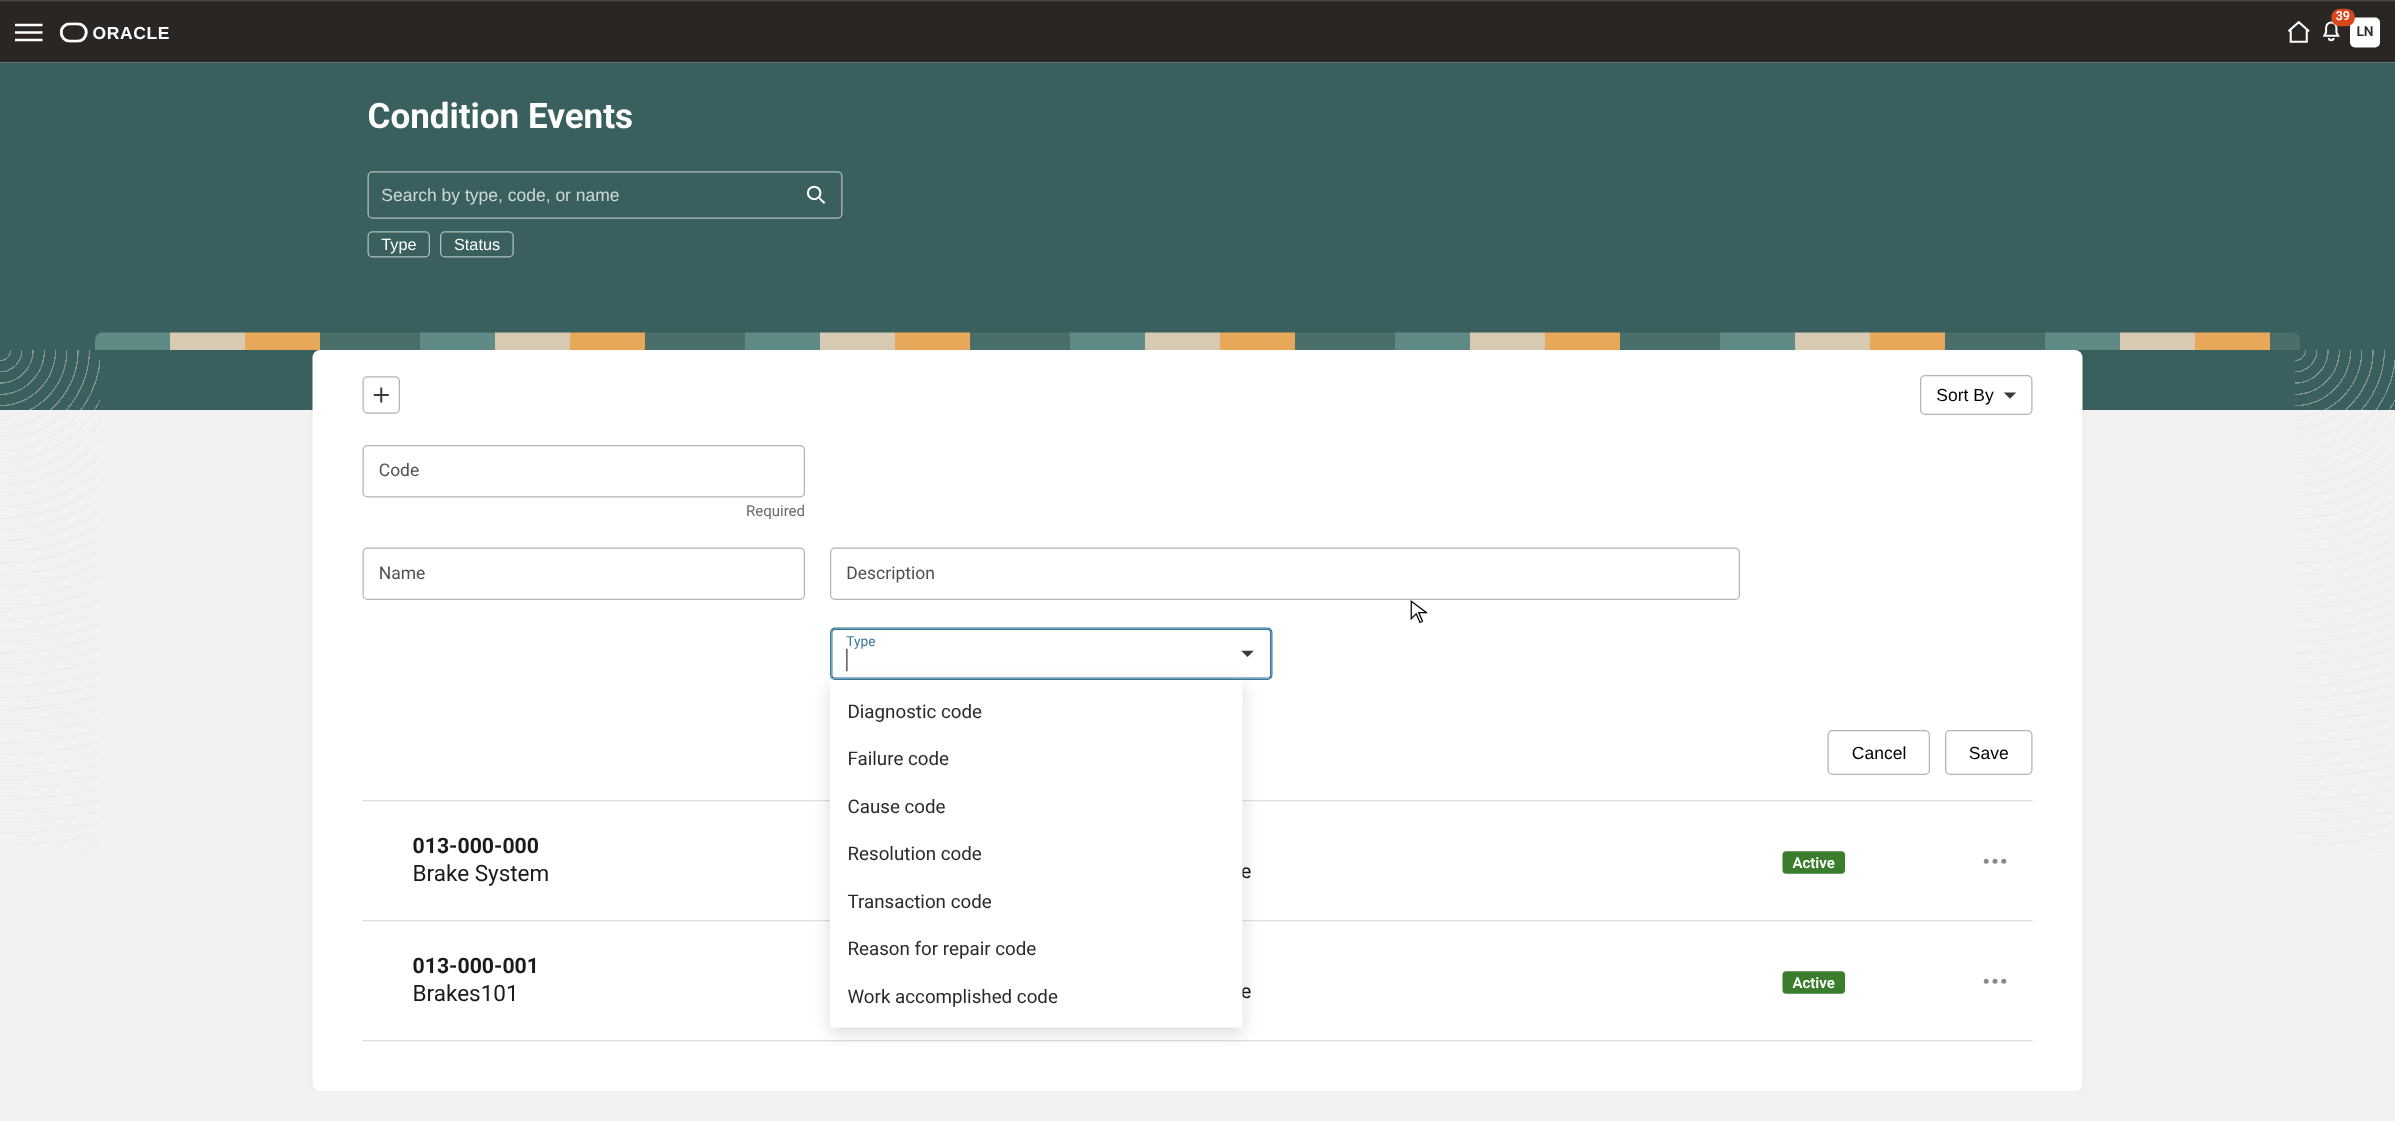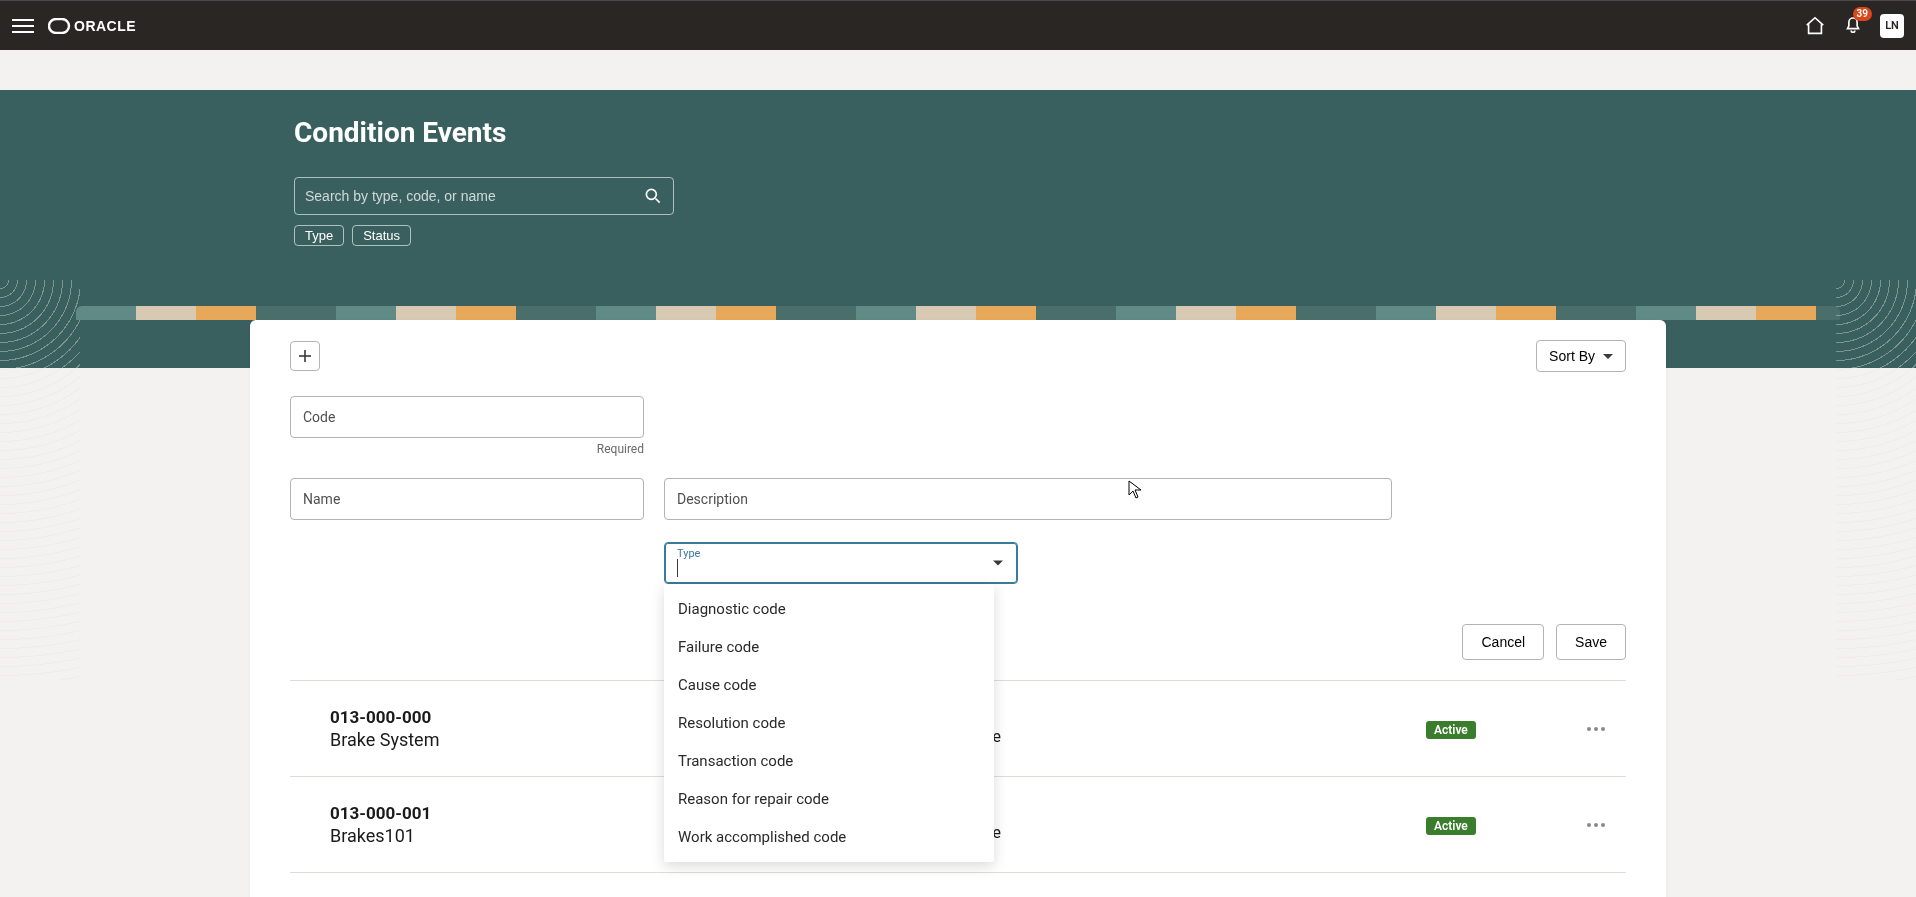--- a/index.html
+++ b/index.html
@@ -43,21 +43,21 @@
     background: #fff;
   }
   .oracle-logo {
     display: flex;
     align-items: center;
   }
   .oracle-logo svg { height: 16px; }
   .topbar-right {
     display: flex;
     align-items: center;
-    gap: 16px;
+    gap: 4px;
   }
   .home-icon, .bell-icon {
     width: 22px;
     height: 22px;
     cursor: pointer;
     position: relative;
     color: #fff;
   }
   .bell-wrapper { position: relative; }
   .badge {
@@ -86,21 +86,20 @@
     cursor: pointer;
   }
 
   
   .page-header {
     background: #3a5f5f;
     color: #fff;
     padding: 26px 0 0 0;
     height: 278px;
     position: relative;
-    margin-top: 40px;
   }
   .page-header-inner {
     max-width: 1568px;
     margin: 0 auto;
     padding: 0 120px;
   }
   .page-title {
     font-size: 28px;
     font-weight: 700;
     margin-bottom: 28px;

